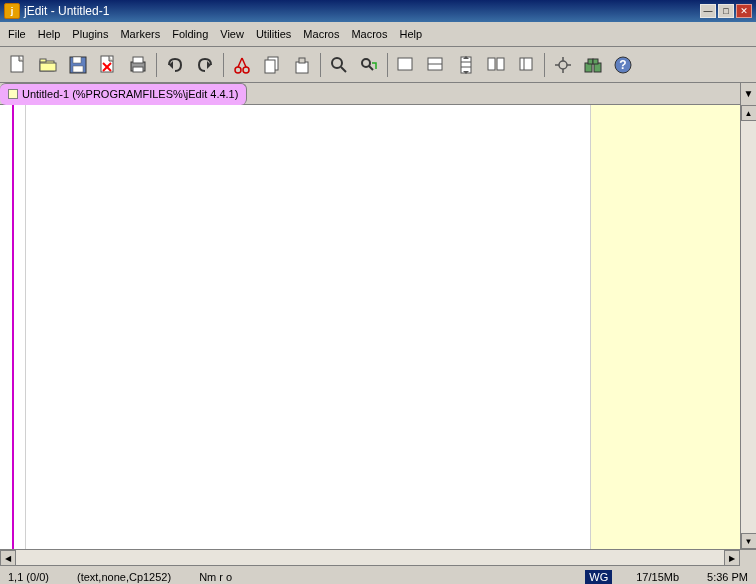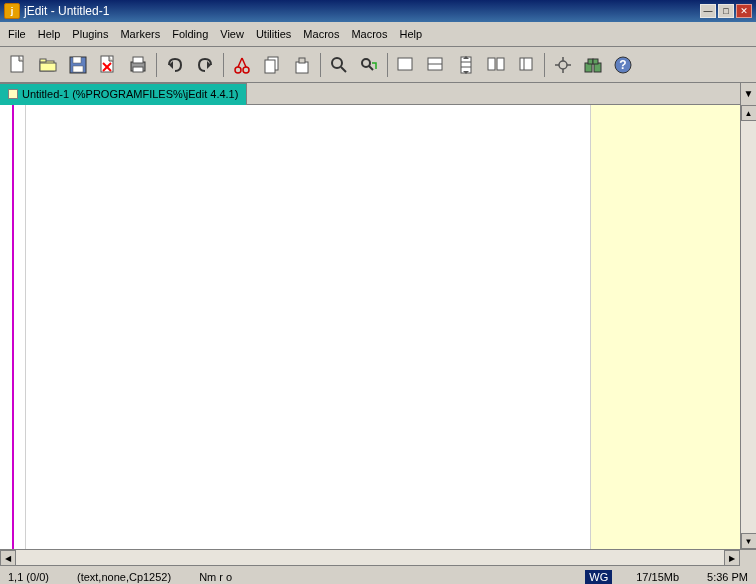--- a/index.html
+++ b/index.html
@@ -117,26 +117,27 @@
       display: flex;
       align-items: center;
       border-bottom: 1px solid #808080;
       padding: 0;
     }
     .tab {
       display: flex;
       align-items: center;
       height: 22px;
       padding: 0 8px;
-      background: #14b8a6;
+      background: #f0abfc;
       border-right: 1px solid #808080;
       border-top: 1px solid #808080;
       font-size: 11px;
       cursor: pointer;
       max-width: 720px;
+      border-radius: 6px;
     }
     .tab-icon {
       width: 10px;
       height: 10px;
       background: #ffffc0;
       border: 1px solid #808080;
       margin-right: 4px;
       flex-shrink: 0;
     }
     .tab-close-arrow {

